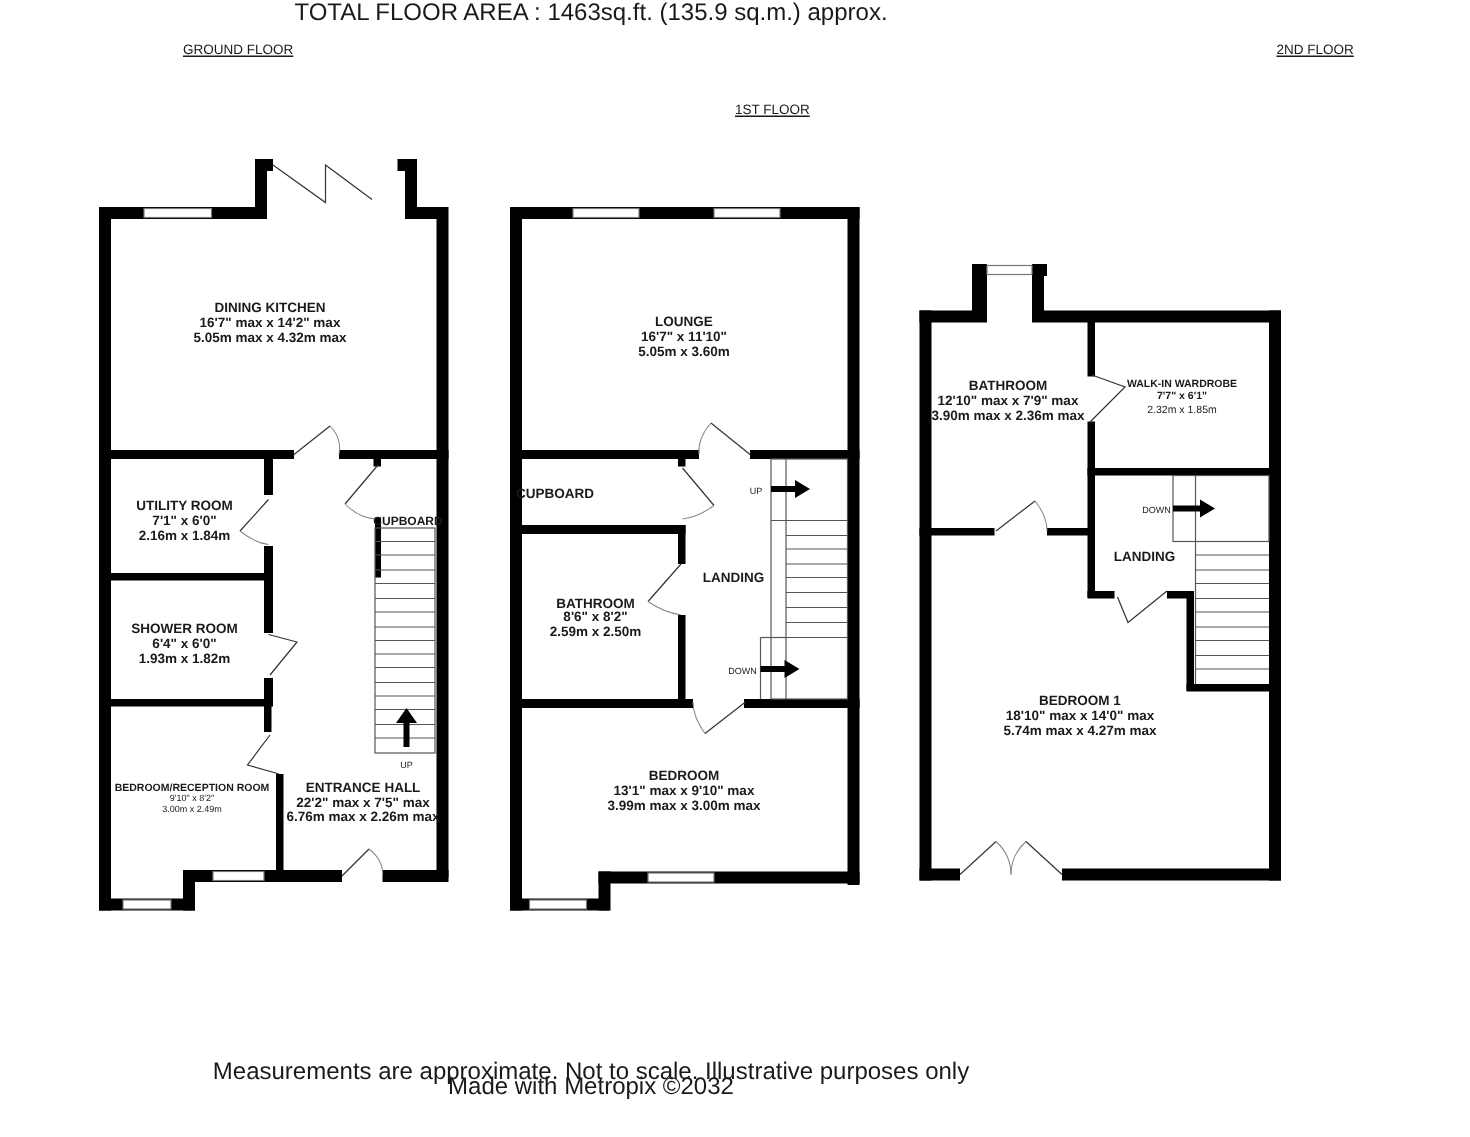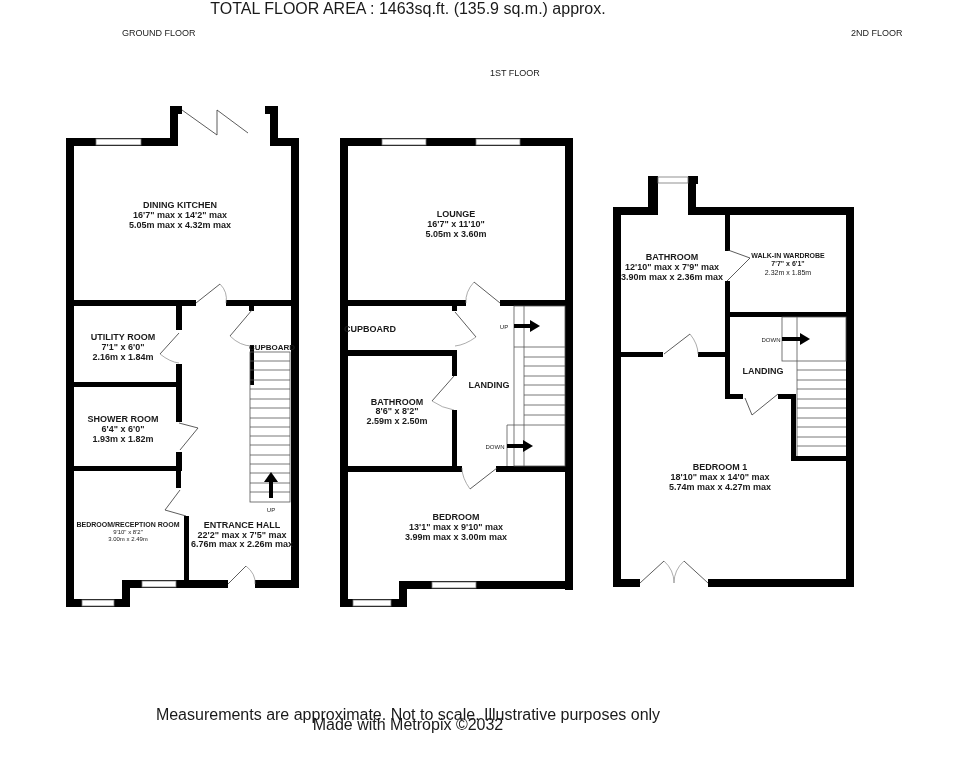--- a/index.html
+++ b/index.html
@@ -1,28 +1,28 @@
 <!DOCTYPE html>
 <html><head>
 <meta charset="utf-8">
 <style>
   html, body { margin: 0; padding: 0; background: #ffffff; }
   body { width: 980px; height: 758px; position: relative; overflow: hidden;
          font-family: "Liberation Sans", sans-serif; color: #1a1a1a; }
-  .floor-title { position: absolute; top: 28px; font-size: 9px; text-transform: uppercase; }
+  .floor-title { position: absolute; top: 28px; font-size: 9px; text-transform: uppercase; text-decoration: underline; }
   svg#plan { position: absolute; left: 0; top: 0; }
   .wall { fill: #000; }
   .win { fill: #fff; stroke: #777; stroke-width: 0.8; }
   .door { fill: none; stroke: #333; stroke-width: 0.8; }
   .arc { fill: none; stroke: #888; stroke-width: 0.7; }
   .stair { fill: none; stroke: #555; stroke-width: 0.8; }
   .lbl { font-family: "Liberation Sans", sans-serif; font-weight: bold; font-size: 9px; fill: #1a1a1a; text-anchor: middle; }
   .lbl.sm { font-size: 7px; }
   .lbl.xs { font-size: 6px; font-weight: normal; }
-  .footer { position: absolute; left: 14px; width: 788px; text-align: center; }
+  .footer { position: absolute; left: 0; width: 788px; text-align: center; }
 </style>
 </head>
 <body>
 
 <div class="floor-title" style="left:122px;">GROUND FLOOR</div>
 <div class="floor-title" style="left:490px;margin-top:40px;">1ST FLOOR</div>
 <div class="floor-title" style="left:851px;">2ND FLOOR</div>
 
 <svg id="plan" width="980" height="758" viewBox="0 0 980 758">
 

